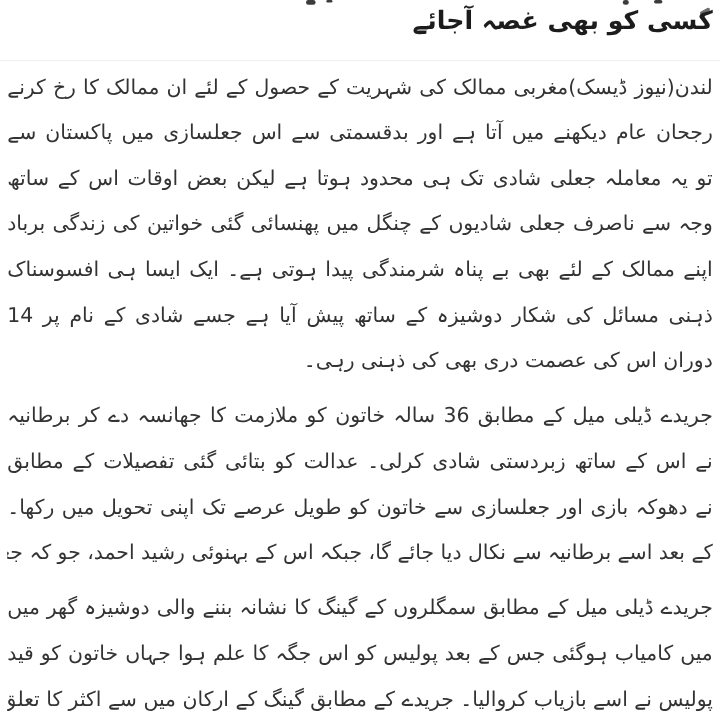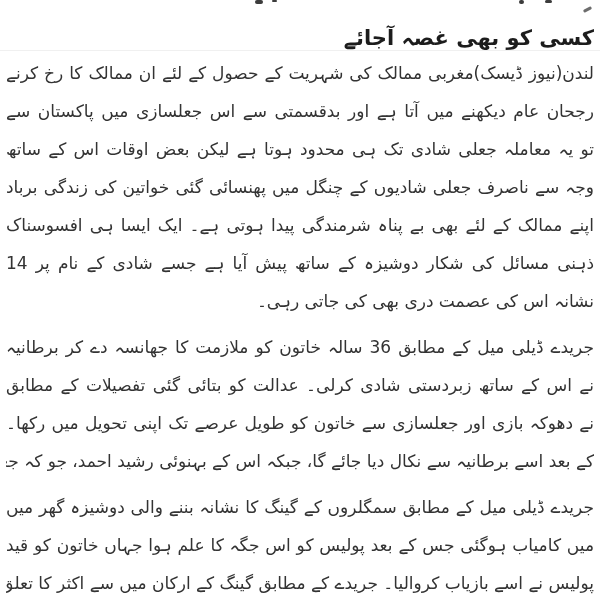--- a/index.html
+++ b/index.html
@@ -27,21 +27,21 @@
     border-radius: 2px;
   }
   .f1 { left: 255px; top: 0; width: 8px; height: 4px; }
   .f2 { left: 272px; top: 0; width: 5px; height: 2px; }
   .f3 { left: 519px; top: 0; width: 5px; height: 4px; }
   .f4 { left: 545px; top: 0; width: 7px; height: 3px; }
   .f5 { left: 583px; top: 8px; width: 9px; height: 3px; transform: rotate(-28deg); opacity: .75; }
 
   .headline {
     position: absolute;
-    top: 22px;
+    top: 1px;
     right: 6px;
     left: 6px;
     margin: 0;
     font-size: 21px;
     font-weight: 700;
     line-height: 32px;
     color: #1c1c1c;
     text-align: right;
     white-space: nowrap;
     overflow: hidden;
@@ -95,21 +95,21 @@
   <div class="separator"></div>
 
   <div class="article">
       <div class="para">
         <div class="line fill">لندن(نیوز ڈیسک)مغربی ممالک کی شہریت کے حصول کے لئے ان ممالک کا رخ کرنے والے تارکین وطن میں جعلی شادیوں کا</div>
         <div class="line fill">رجحان عام دیکھنے میں آتا ہے اور بدقسمتی سے اس جعلسازی میں پاکستان سے جانے والے تارکین وطن کا نام بار بار سامنے آتا ہے۔ عموماً</div>
         <div class="line fill">تو یہ معاملہ جعلی شادی تک ہی محدود ہوتا ہے لیکن بعض اوقات اس کے ساتھ ایسے اندوہناک جرائم بھی منسلک ہوتے ہیں کہ جن کی</div>
         <div class="line fill">وجہ سے ناصرف جعلی شادیوں کے چنگل میں پھنسائی گئی خواتین کی زندگی برباد ہو جاتی ہے بلکہ ان کے ساتھ ظلم کرنے والے افراد کے</div>
         <div class="line fill">اپنے ممالک کے لئے بھی بے پناہ شرمندگی پیدا ہوتی ہے۔ ایک ایسا ہی افسوسناک واقعہ لیٹویا سے ملازمت کا جھانسہ دے کر بلائی گئی</div>
         <div class="line fill">ذہنی مسائل کی شکار دوشیزہ کے ساتھ پیش آیا ہے جسے شادی کے نام پر 14 مہینوں تک قید و بند کی صعوبتوں میں مبتلا رکھا گیا، جبکہ اس</div>
-        <div class="line last">نشانہ اس کی عصمت دری بھی کی جاتی رہی۔</div>
+        <div class="line last">دوران اس کی عصمت دری بھی کی ذہنی رہی۔</div>
       </div>
       <div class="para">
         <div class="line fill">جریدے ڈیلی میل کے مطابق 36 سالہ خاتون کو ملازمت کا جھانسہ دے کر برطانیہ بلوایا گیا اور پھر 32 سالہ پاکستانی نوجوان محمد اکمل</div>
         <div class="line fill">نے اس کے ساتھ زبردستی شادی کرلی۔ عدالت کو بتائی گئی تفصیلات کے مطابق اکمل انسانی سمگلروں کے ایک گروہ کا حصہ ہے اور اس</div>
         <div class="line fill">نے دھوکہ بازی اور جعلسازی سے خاتون کو طویل عرصے تک اپنی تحویل میں رکھا۔ عدالت نے اکمل کو 20 ماہ قید کی سزا سنائی ہے جس</div>
         <div class="line last">کے بعد اسے برطانیہ سے نکال دیا جائے گا، جبکہ اس کے بہنوئی رشید احمد، جو کہ جعلی شادی میں گواہ تھا، کو نو ماہ کی سزا سنائی گئی ہے۔</div>
       </div>
       <div class="para">
         <div class="line fill">جریدے ڈیلی میل کے مطابق سمگلروں کے گینگ کا نشانہ بننے والی دوشیزہ گھر میں آنے والے ایک خط پر لکھا ہوا پتا اپنی والدہ کو بھیجنے</div>
         <div class="line fill">میں کامیاب ہوگئی جس کے بعد پولیس کو اس جگہ کا علم ہوا جہاں خاتون کو قید کیا گیا تھا۔ مانچسٹر کے ایک گھر میں کارروائی کرتے ہوئے</div>

